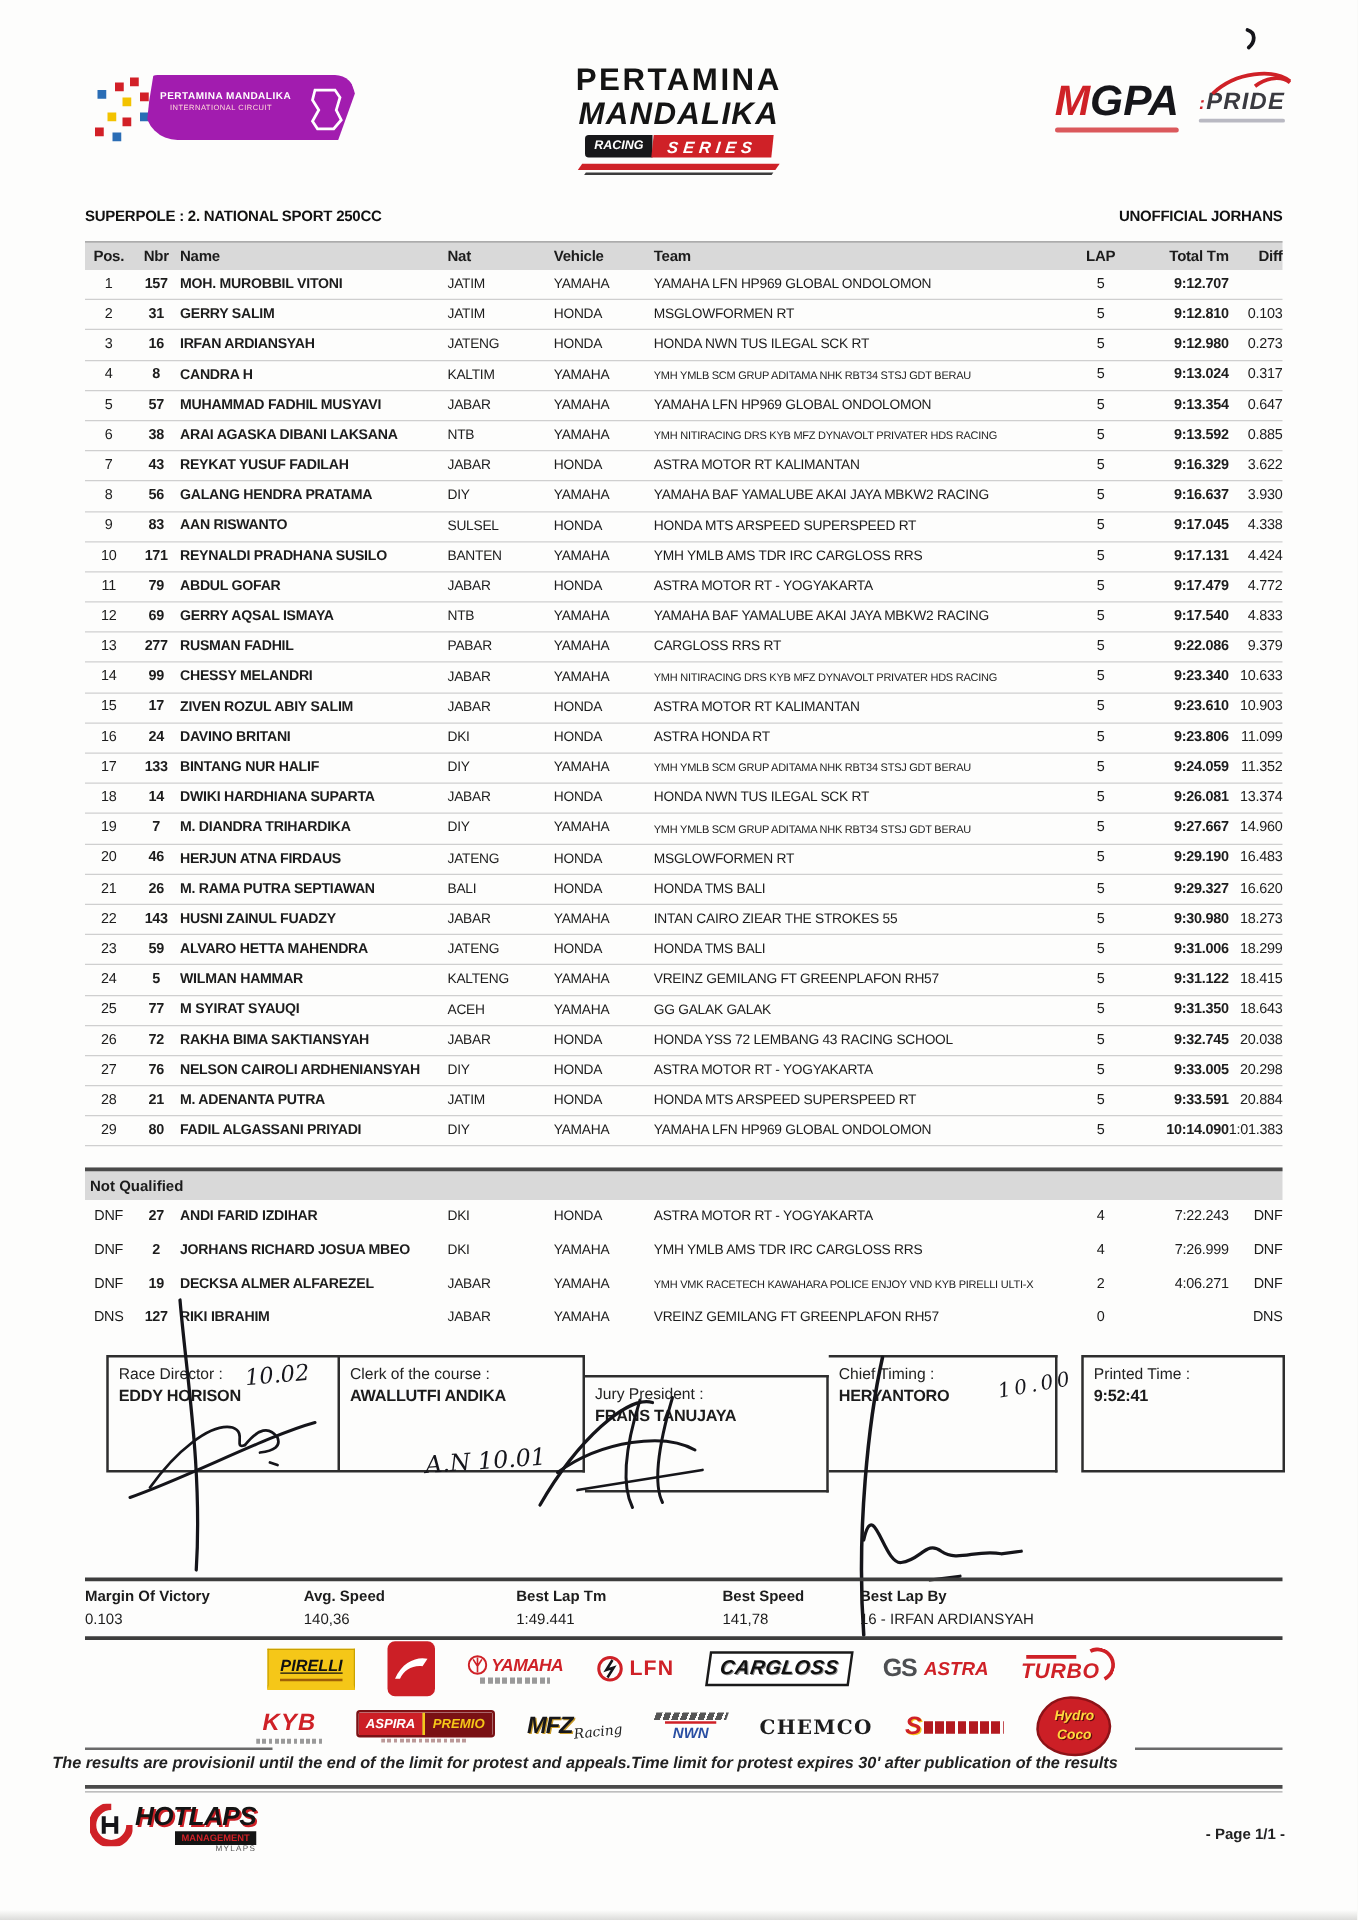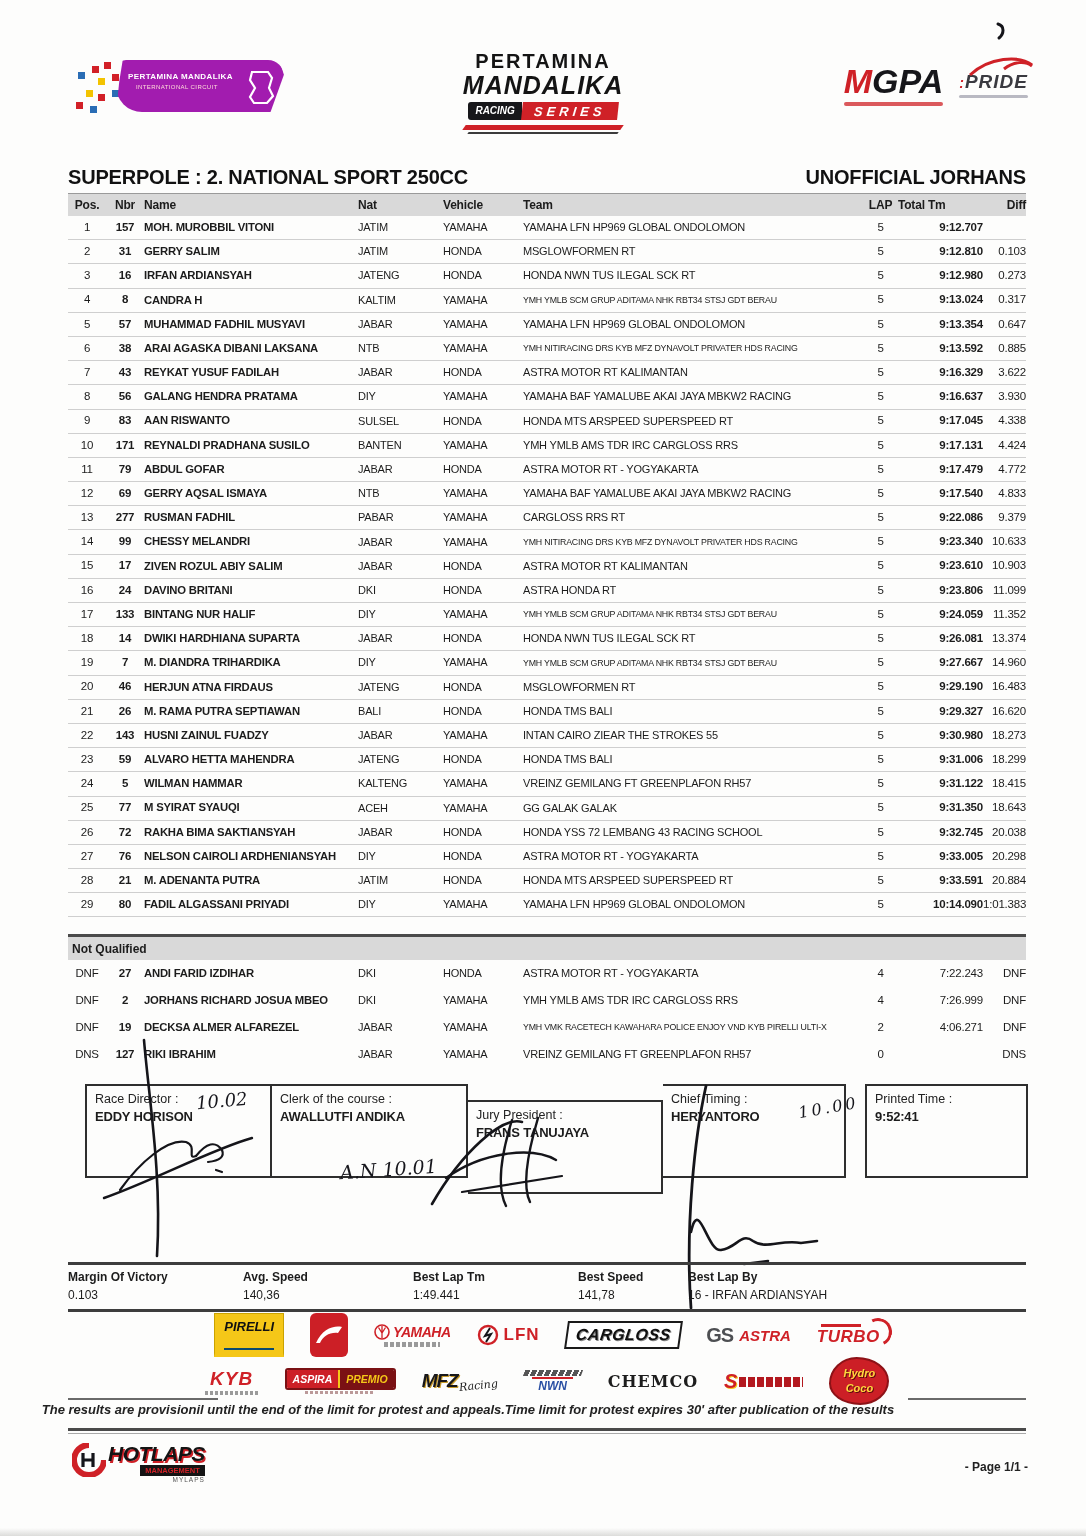--- a/index.html
+++ b/index.html
@@ -10,57 +10,57 @@
   .circuit-logo{position:absolute;left:70px;top:58px;width:215px;height:62px;}
   .pix{position:absolute;left:8px;top:14px;width:7px;height:7px;background:#2a6db5;
     box-shadow:14px -6px 0 #d22027,26px -10px 0 #d22027,20px 6px 0 #f3c300,8px 18px 0 #f3c300,
     20px 22px 0 #d22027,34px 2px 0 #d22027,34px 18px 0 #2a6db5,-2px 30px 0 #d22027,12px 34px 0 #2a6db5;}
   .swoosh{position:absolute;left:46px;top:2px;width:168px;height:52px;background:#a21caf;
     border-radius:10px 16px 14px 26px;clip-path:polygon(4% 0,97% 0,100% 28%,92% 100%,0 100%,2% 40%);}
   .swoosh .t1{position:absolute;left:12px;top:12px;font-size:8px;font-weight:bold;color:#fff;letter-spacing:.4px;white-space:nowrap;}
   .swoosh .t2{position:absolute;left:20px;top:24px;font-size:6px;color:#ffd9d9;letter-spacing:.4px;white-space:nowrap;}
   .track{position:absolute;right:6px;top:6px;}
   .series-logo{position:absolute;left:50%;top:50px;transform:translateX(-50%);text-align:center;width:220px;}
-  .s-l1{font-size:20px;font-weight:900;letter-spacing:2px;color:#141414;}
+  .s-l1{font-size:25px;font-weight:900;letter-spacing:2px;color:#141414;}
   .s-l2{font-size:25px;font-weight:900;font-style:italic;letter-spacing:1px;color:#141414;margin-top:-2px;}
   .s-badges{display:flex;justify-content:center;align-items:stretch;margin-top:2px;}
   .s-racing{background:#17171a;color:#fff;font-size:10px;font-weight:800;font-style:italic;padding:3px 7px 2px;border-radius:3px 0 0 3px;}
   .s-series{background:#cf2127;color:#fff;font-size:13px;font-weight:900;font-style:italic;letter-spacing:4px;padding:2px 12px 1px;transform:skewX(-6deg);}
   .s-stripe{width:158px;height:5px;background:#cf2127;margin:5px auto 0;transform:skewX(-35deg);}
   .s-stripe2{width:150px;height:2px;background:#3c3c3c;margin:2px auto 0;transform:skewX(-35deg);}
   .right-logos{position:absolute;right:58px;top:62px;display:flex;gap:16px;align-items:center;}
   .mgpa{font-size:34px;font-weight:900;font-style:italic;color:#16161a;position:relative;}
   .mgpa .m1{color:#cf2127;}
   .mgpa-sub{height:4px;background:#cf2127;opacity:.75;margin-top:1px;border-radius:2px;}
   .pride{position:relative;font-size:19px;font-weight:900;font-style:italic;color:#3a3a40;letter-spacing:1px;}
   .pride .p-pre{color:#cf2127;font-size:14px;}
   .pride-sub{height:3px;background:#b9b9c2;margin-top:2px;border-radius:2px;}
   .pride-swoosh{position:absolute;right:-6px;top:-16px;}
 
   
   .title-row{position:absolute;left:68px;top:166px;width:958px;display:flex;justify-content:space-between;}
-  .title-left,.title-right{font-size:20px;font-weight:800;letter-spacing:-0.2px;color:#111;}
+  .title-left,.title-right{font-size:12px;font-weight:800;letter-spacing:-0.2px;color:#111;}
 
   
   .tbl{position:absolute;left:68px;top:193px;width:958px;}
   .t-row{display:grid;grid-template-columns:38px 38px 214px 85px 80px 340px 35px 85px 43px;align-items:center;}
   .t-head{background:#d9d9d9;height:22px;border-top:1px solid #9a9a9a;font-weight:700;}
   .t-head .c{font-size:12px;}
   .results .t-row{height:23.2px;border-bottom:1px solid #cfcfcf;}
   .c{white-space:nowrap;line-height:1;font-size:11.5px;letter-spacing:-0.2px;}
   .c-pos{text-align:center;}
   .c-nbr{text-align:center;font-weight:700;}
   .c-name{font-weight:700;font-size:11.3px;}
   .c-nat,.c-vehicle{font-size:11px;}
   .c-team{font-size:11px;}
   .c-team.small{font-size:8.8px;}
   .c-lap{text-align:center;}
   .c-total{text-align:right;font-weight:700;}
   .c-diff{text-align:right;}
-  .t-head .c-total{text-align:left;}
+  .t-head .c-total{text-align:right;}
   .nq-bar{position:absolute;left:68px;top:934px;width:958px;height:23px;background:#d9d9d9;
     border-top:3px solid #4a4a4a;display:flex;align-items:center;}
   .nq-bar span{font-size:12px;font-weight:700;padding-left:4px;}
   .nq{position:absolute;left:68px;top:960px;width:958px;}
   .nq .t-row{height:27px;}
   .nq .c-pos{font-weight:400;}
   .nq .c-total{font-weight:400;}
 
   
   .sig-row{position:absolute;left:85px;top:1084px;display:flex;}
@@ -83,21 +83,21 @@
   .stat .lbl{font-size:12px;font-weight:700;}
   .stat .val{font-size:12px;margin-top:4px;}
 
   
   .spon-row{position:absolute;left:68px;width:958px;display:flex;justify-content:center;align-items:center;gap:26px;}
   .spon-row1{top:1312px;height:46px;}
   .spon-row2{top:1360px;height:42px;}
   .lg{display:flex;align-items:center;gap:4px;}
   .lg-pirelli{background:#f5c718;border:1px solid #caa200;padding:5px 9px 3px;font-weight:800;font-style:italic;
     font-size:13px;color:#111;border-bottom:4px solid #f5c718;box-shadow:inset 0 -5px 0 #f5c718,0 0 0 #000;}
-  .lg-pirelli span{border-bottom:2px solid #0c4a6e;padding-bottom:14px;}
+  .lg-pirelli span{border-bottom:2px solid #a16207;padding-bottom:3px;text-decoration:underline;}
   .lg-honda{width:38px;height:44px;background:#cc1f26;border-radius:6px;display:flex;align-items:center;justify-content:center;}
   .lg-yamaha{flex-direction:column;gap:0;align-items:center;}
   .yam-top{display:flex;align-items:center;gap:3px;}
   .yam-txt{color:#cf2127;font-weight:900;font-style:italic;font-size:14px;letter-spacing:-0.5px;}
   .yam-sub{width:56px;height:5px;margin-top:2px;background:repeating-linear-gradient(90deg,#9a9a9a 0 4px,transparent 4px 6px);}
   .lg-lfn{gap:5px;}
   .lfn-txt{color:#cf2127;font-weight:800;font-size:17px;letter-spacing:1px;}
   .lg-cargloss{font-weight:900;font-style:italic;font-size:16px;letter-spacing:.5px;color:#101010;
     transform:skewX(-8deg);text-shadow:1px 1px 0 #888;border:2px solid #1a1a1a;padding:3px 8px;background:#fff;}
   .gs{font-size:20px;font-weight:900;color:#4d4f52;letter-spacing:-1px;}

